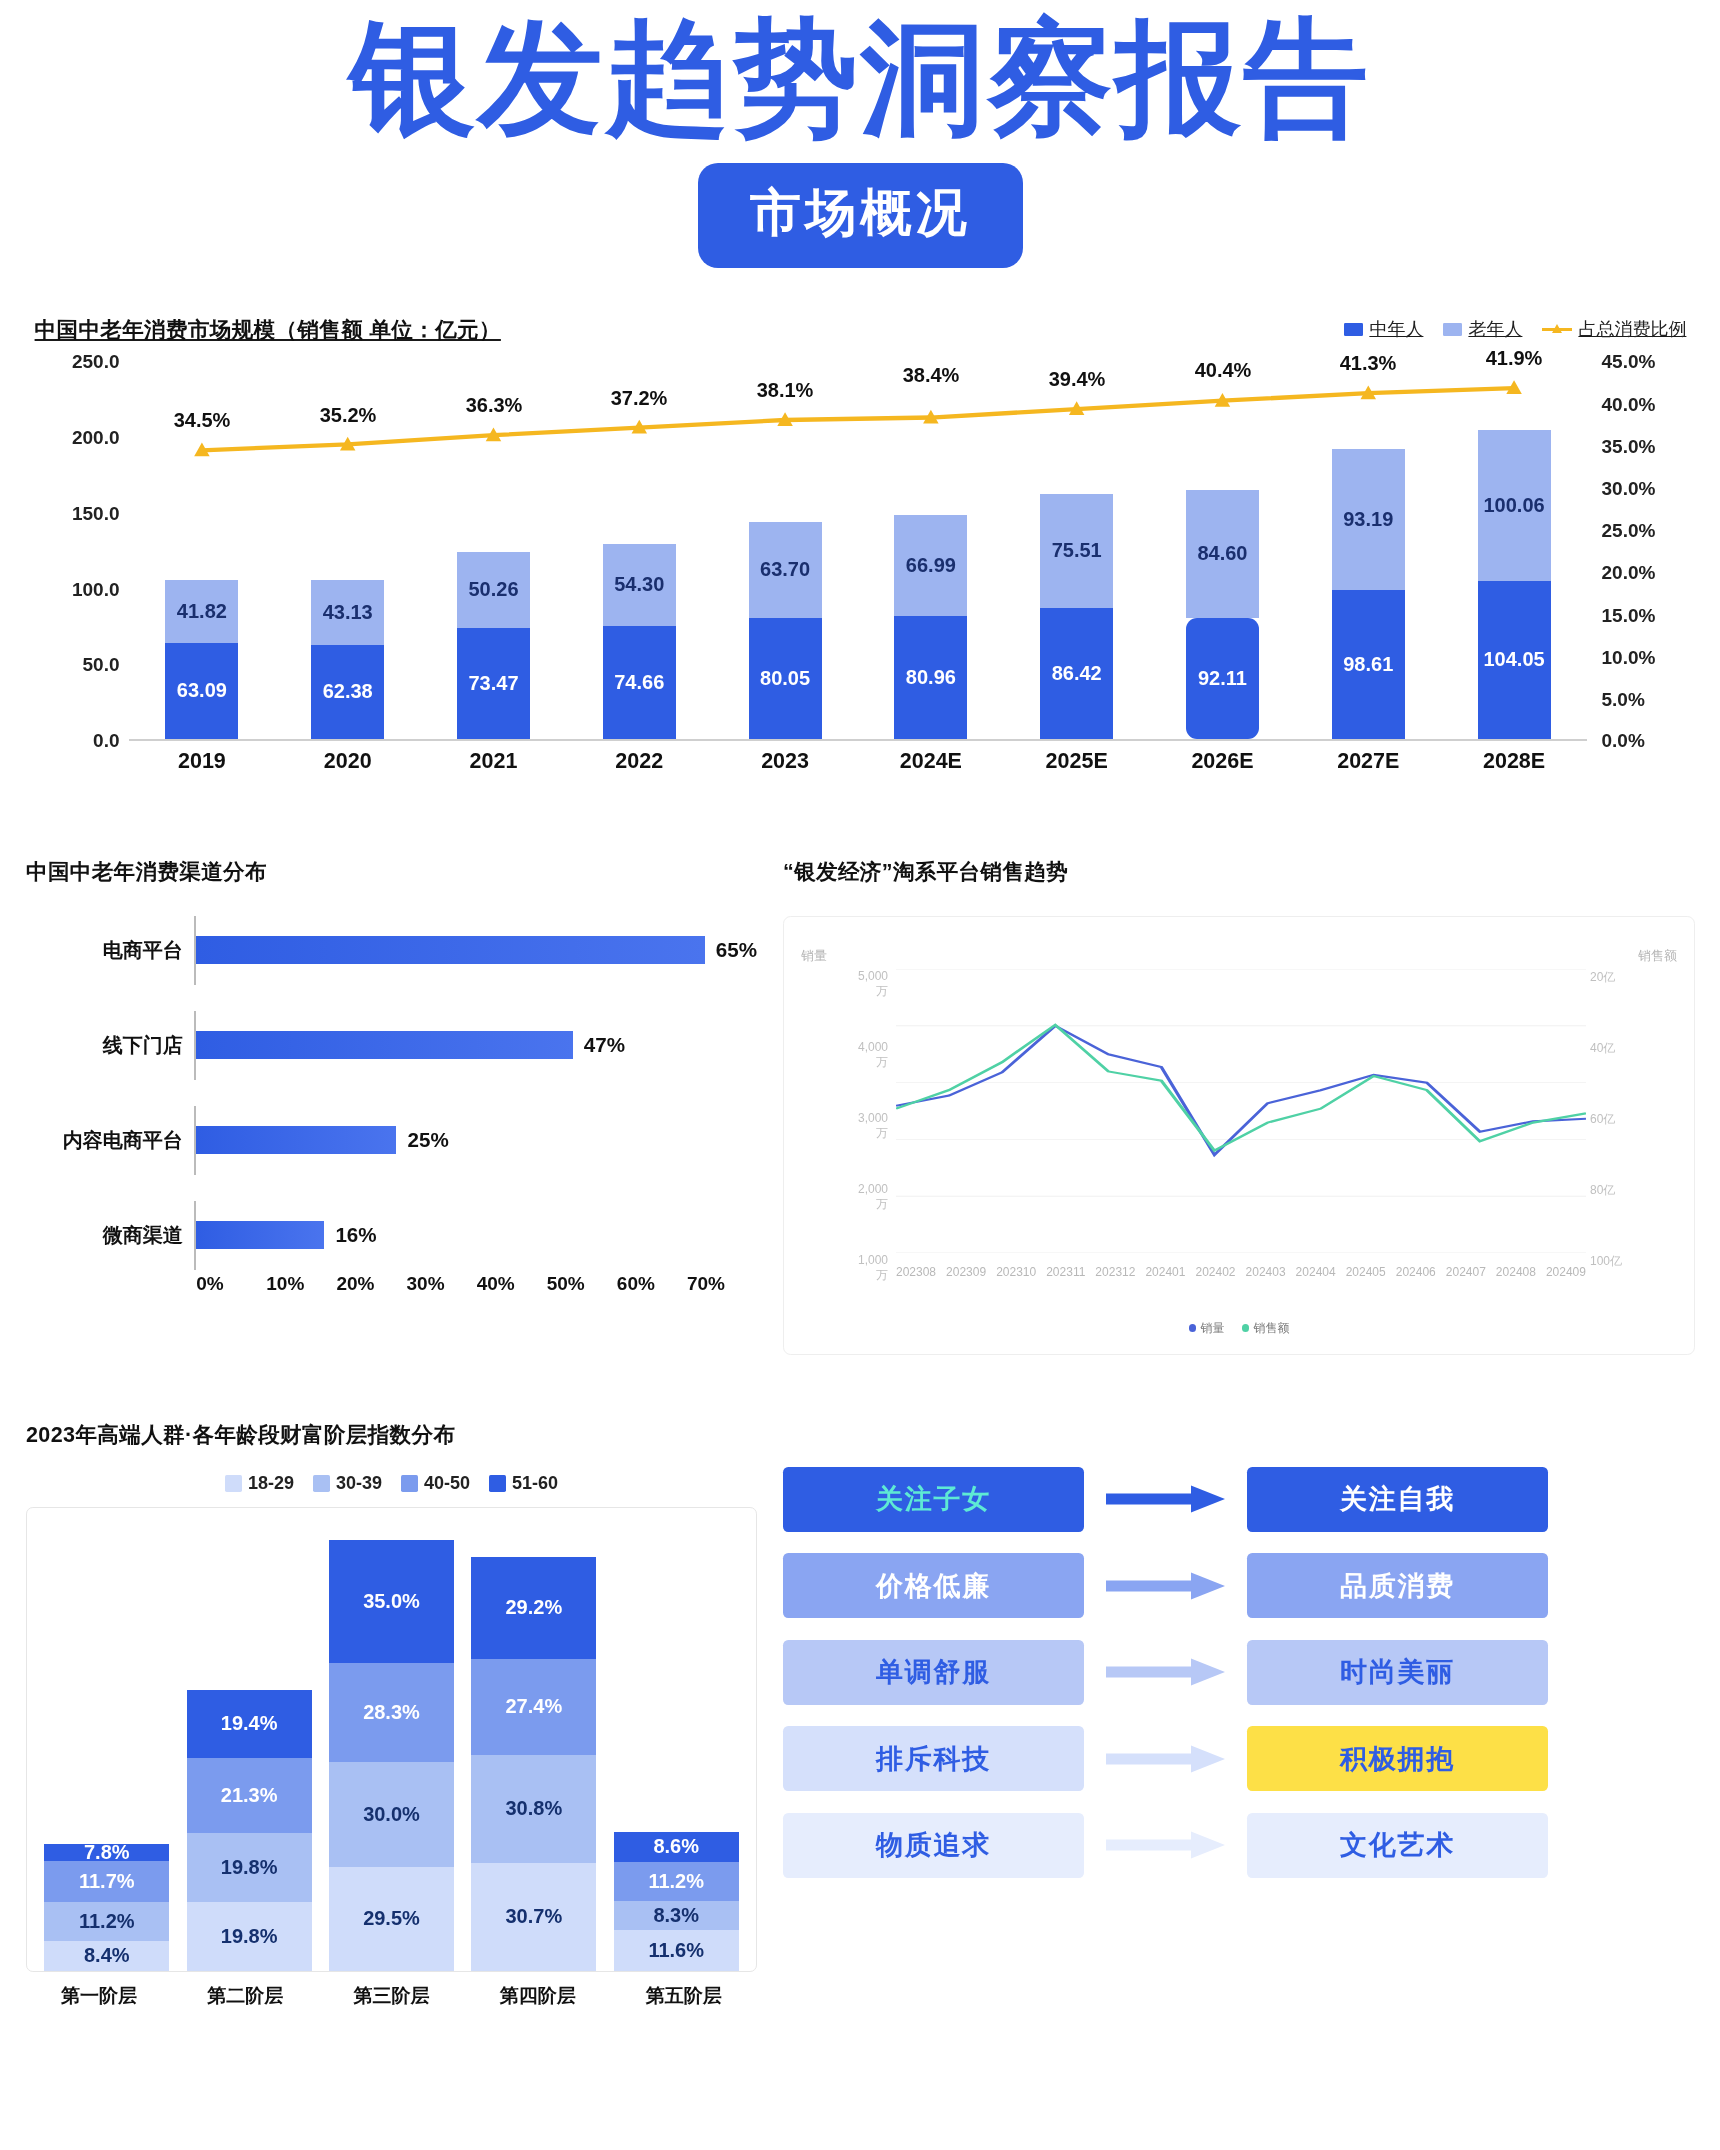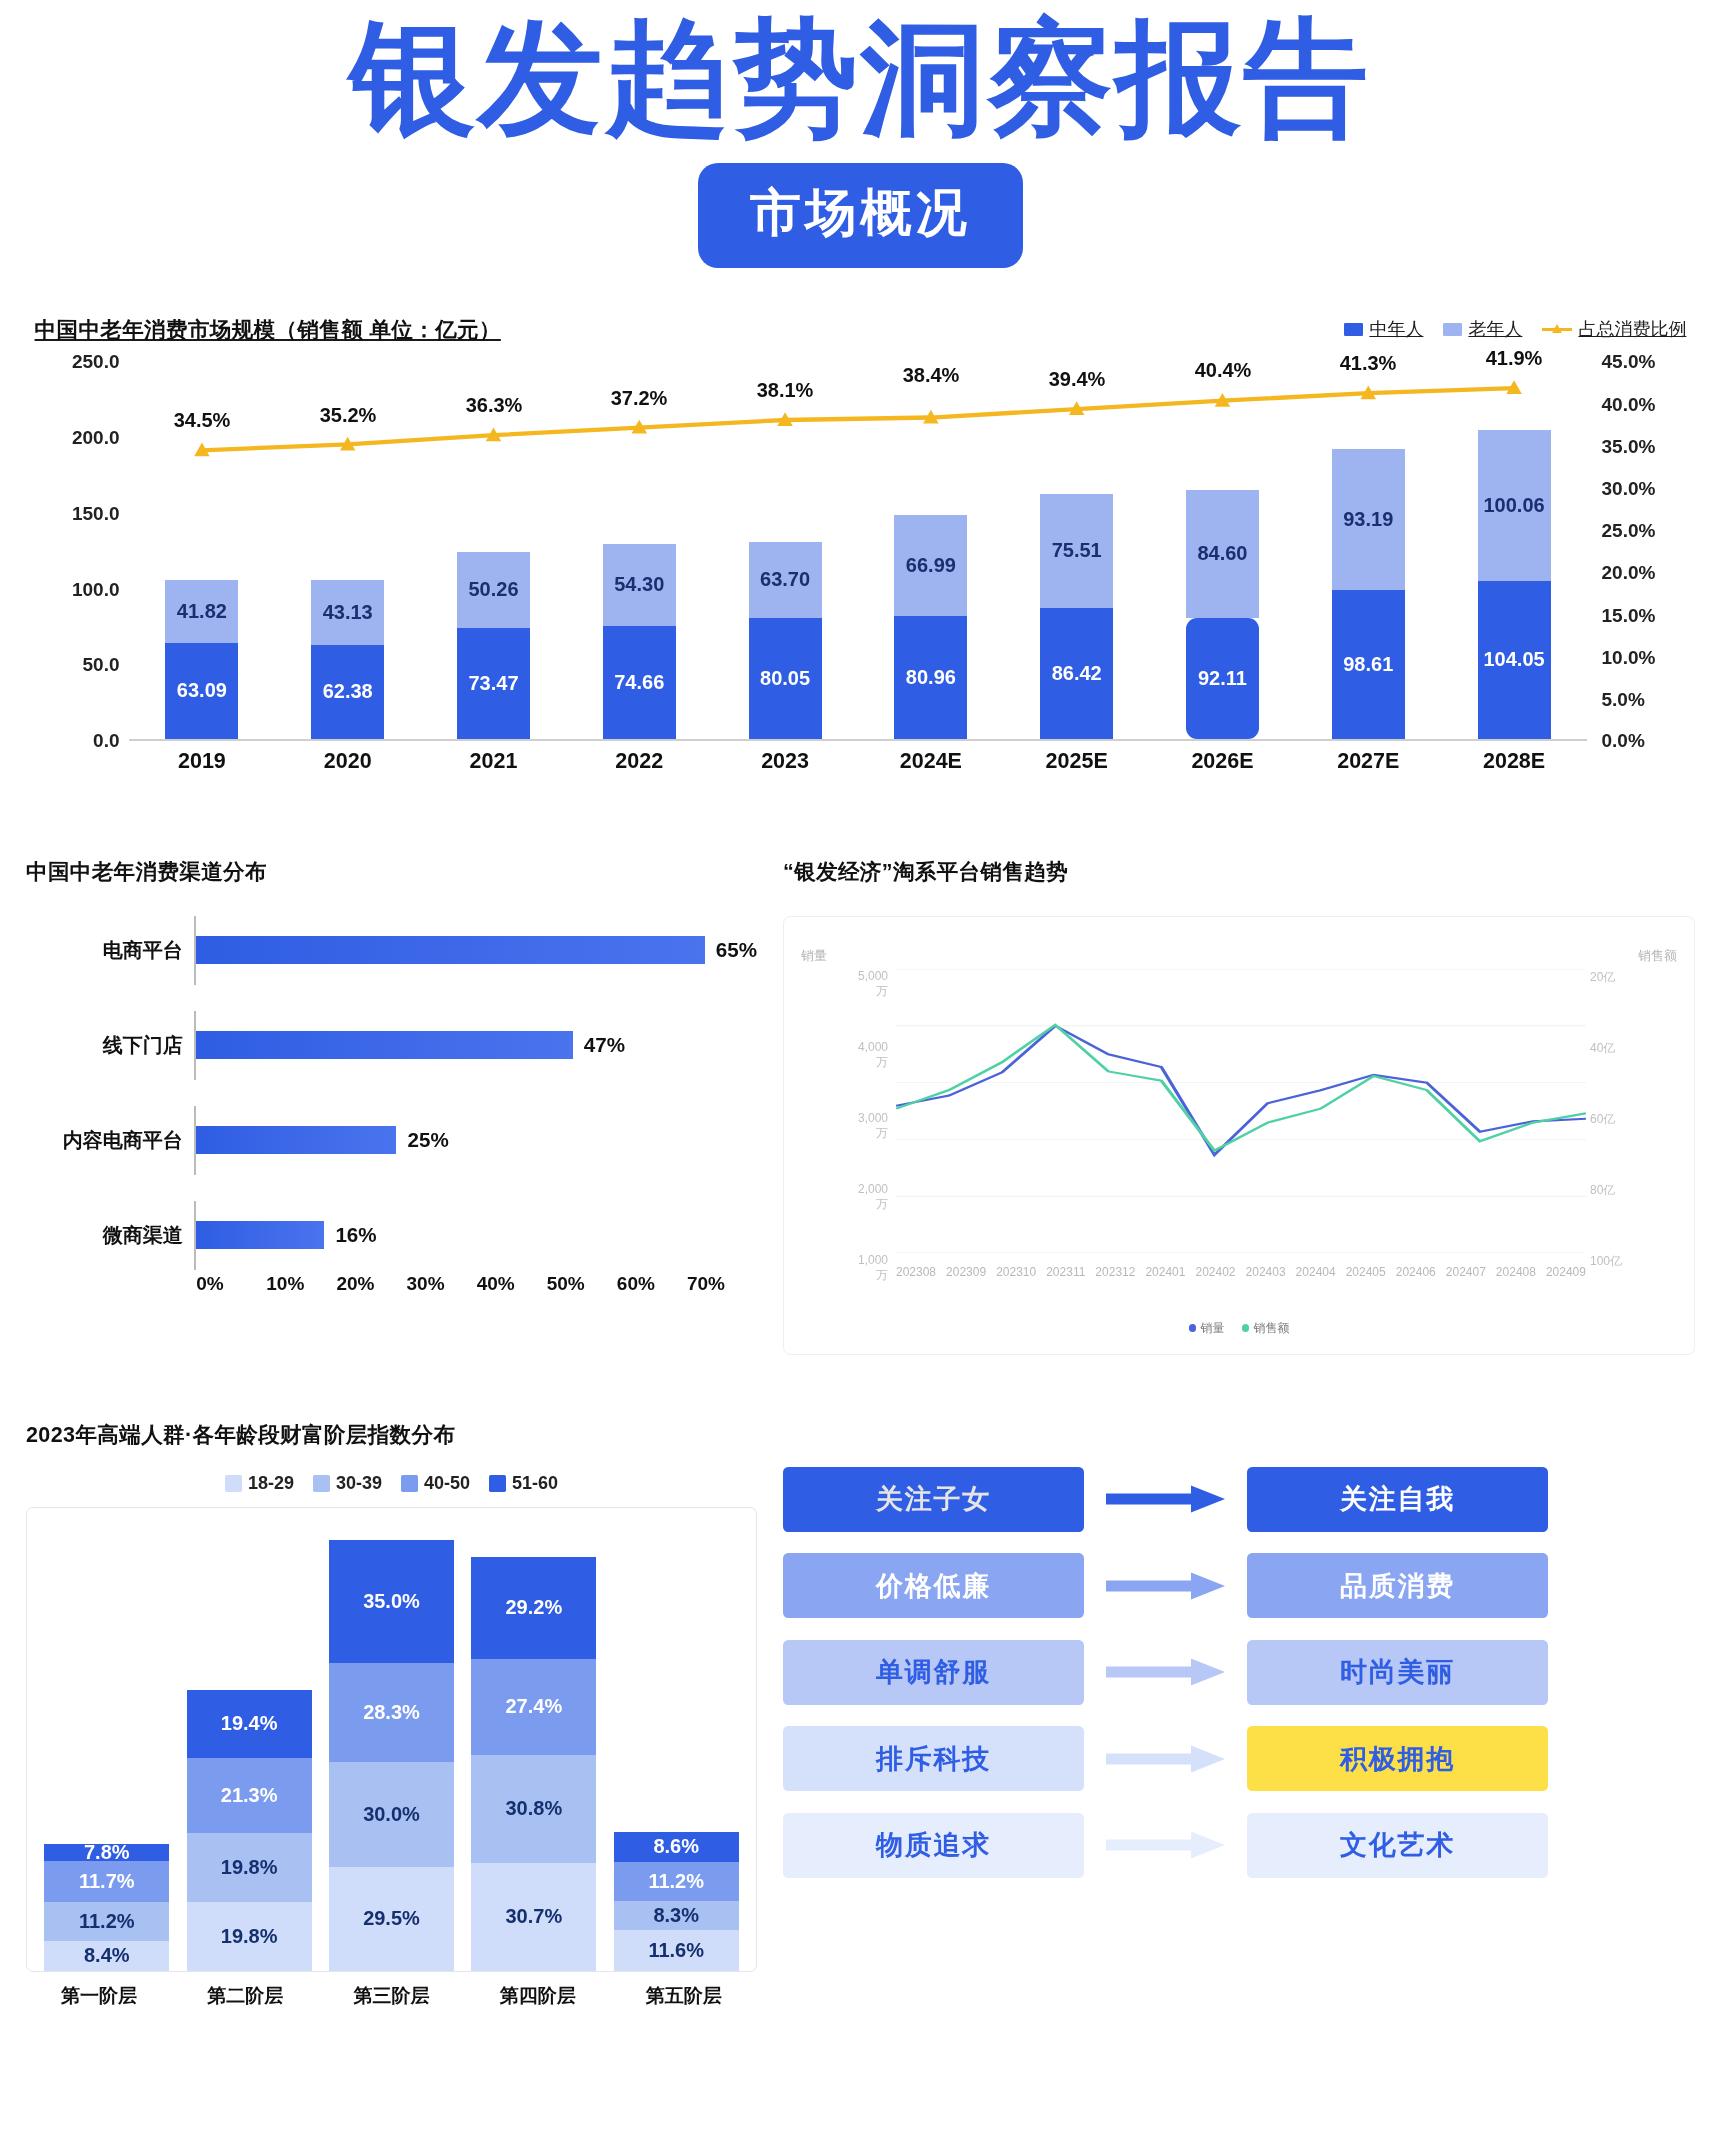--- a/index.html
+++ b/index.html
@@ -192,21 +192,21 @@
             </div>
             <div class="bcol">
               <div class="seg old" style="height: 76px;">50.26</div>
               <div class="seg mid" style="height: 111px;">73.47</div>
             </div>
             <div class="bcol">
               <div class="seg old" style="height: 82px;">54.30</div>
               <div class="seg mid" style="height: 113px;">74.66</div>
             </div>
             <div class="bcol">
-              <div class="seg old" style="height: 76px;">63.70</div>
+              <div class="seg old" style="height: 96px;">63.70</div>
               <div class="seg mid" style="height: 121px;">80.05</div>
             </div>
             <div class="bcol">
               <div class="seg old" style="height: 101px;">66.99</div>
               <div class="seg mid" style="height: 123px;">80.96</div>
             </div>
             <div class="bcol">
               <div class="seg old" style="height: 114px;">75.51</div>
               <div class="seg mid" style="height: 131px;">86.42</div>
             </div>
@@ -429,21 +429,21 @@
           <div>第二阶层</div>
           <div>第三阶层</div>
           <div>第四阶层</div>
           <div>第五阶层</div>
         </div>
     </div>
 
     <div class="col-r">
       <div class="arrows" id="arrows">
           <div class="arow">
-            <div class="abox" style="background:#2f5de3;color:#e5e5e5">关注子女</div>
+            <div class="abox" style="background:#2f5de3;color:#5eead4">关注子女</div>
             <svg class="arrow-svg" viewBox="0 0 300 80">
               <line x1="10" y1="40" x2="215" y2="40" stroke="#2f5de3" stroke-width="26"></line>
               <polygon points="210,8 290,40 210,72" fill="#2f5de3"></polygon>
             </svg>
             <div class="abox" style="background:#2f5de3;color:#ffffff">关注自我</div>
           </div>
           <div class="arow">
             <div class="abox" style="background:#8aa5f2;color:#ffffff">价格低廉</div>
             <svg class="arrow-svg" viewBox="0 0 300 80">
               <line x1="10" y1="40" x2="215" y2="40" stroke="#8aa5f2" stroke-width="26"></line>

